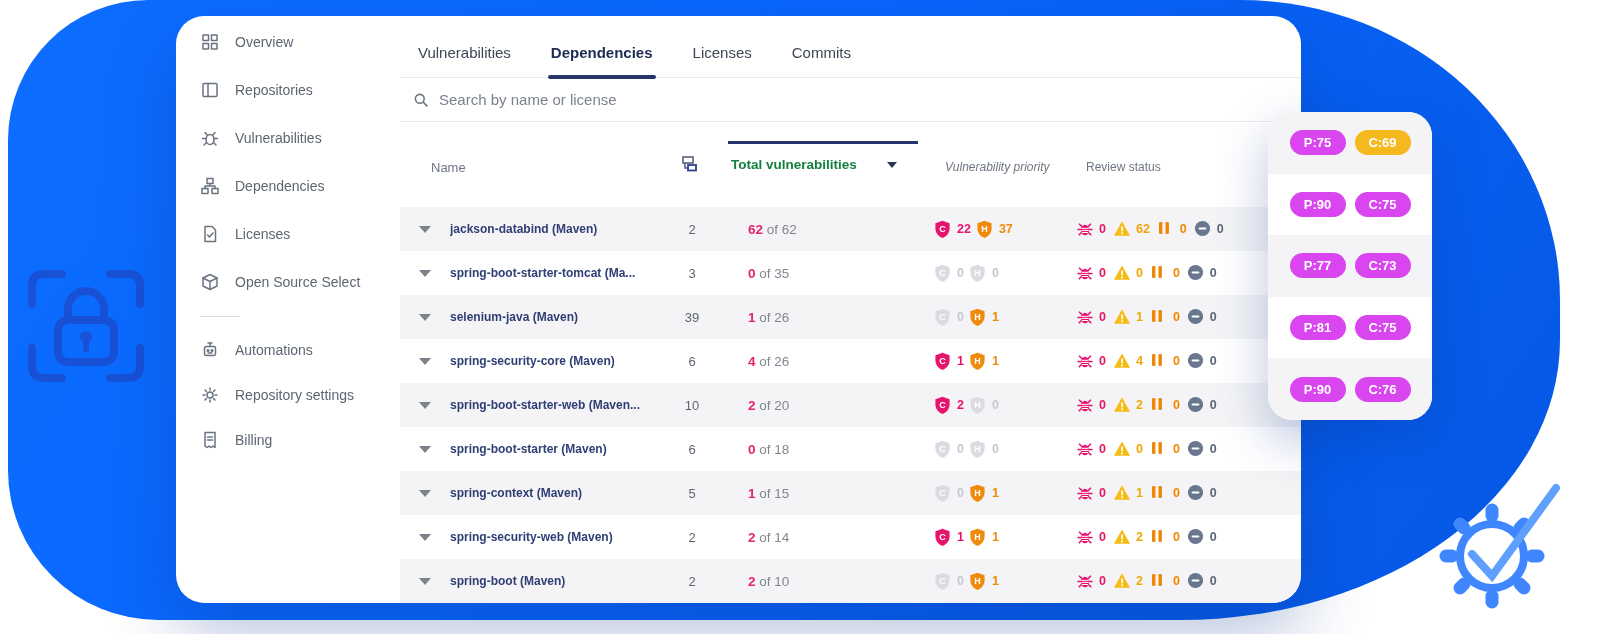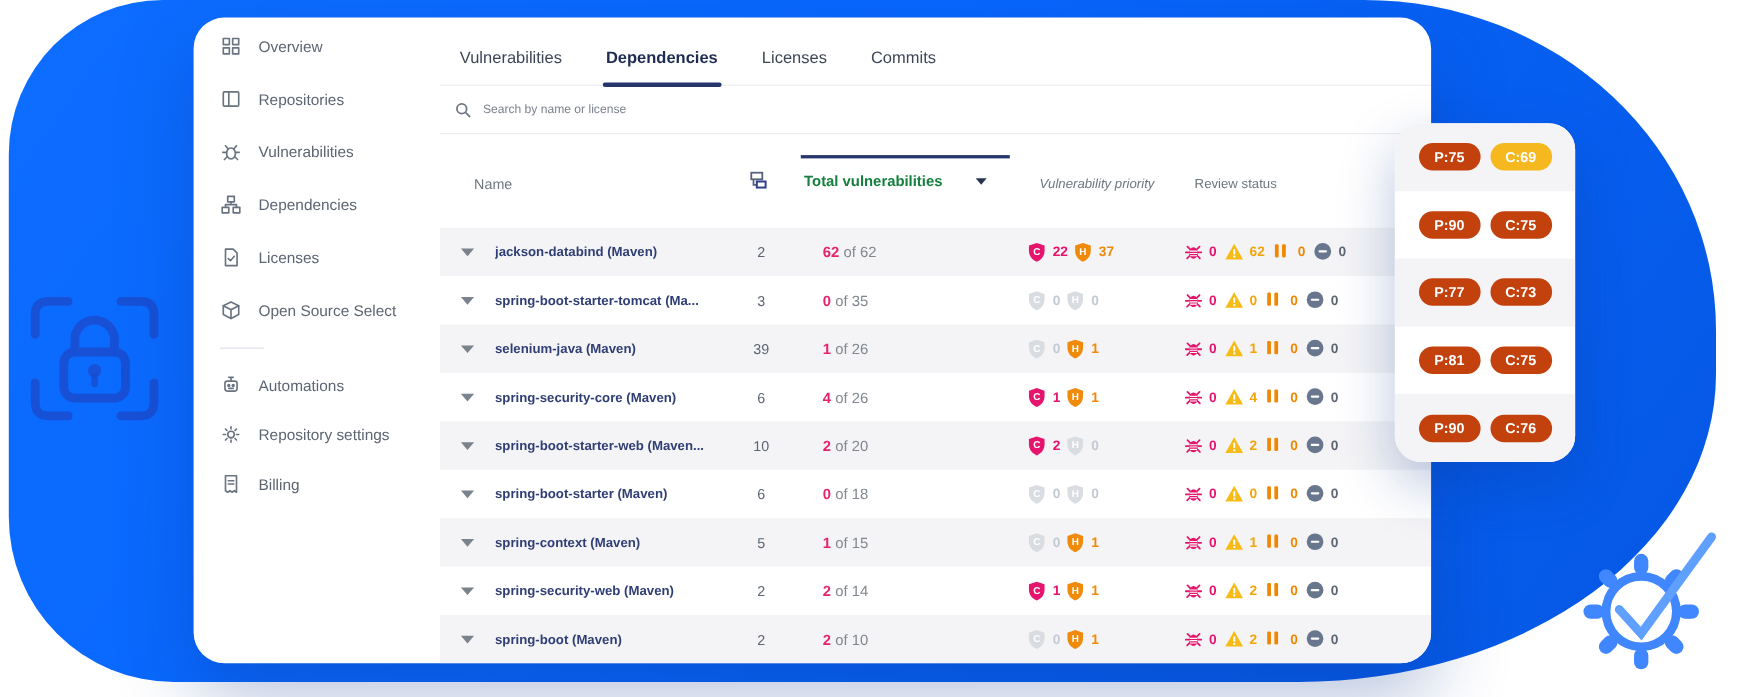--- a/index.html
+++ b/index.html
@@ -35,21 +35,21 @@
           border-bottom:1px solid #e9ebef; }
   .tab { position:relative; font-size:15px; color:#3d4656; padding:0 3px 16px 3px;
          margin-right:34px; cursor:pointer; white-space:nowrap; }
   .tab.active { color:#1e2b52; font-weight:bold; }
   .tab.active::after { content:""; position:absolute; left:0; right:0; bottom:-2px;
          height:4px; border-radius:2px; background:#26356b; }
 
   .searchbar { display:flex; align-items:center; height:44px; padding-left:13px;
                border-bottom:1px solid #e9ebef; }
   .searchbar svg { width:16px; height:16px; stroke:#6e7681; fill:none; stroke-width:2; }
-  .search-ph { color:#7b828d; font-size:11px; margin-left:10px; }
+  .search-ph { color:#7b828d; font-size:15px; margin-left:10px; }
 
   
   .thead { position:relative; height:85px; }
   .th { position:absolute; color:#6e7681; font-size:12px; }
   .th-name { left:31px; top:38px; font-size:13px; }
   .th-tree { left:280px; top:32px; }
   .th-total { left:331px; top:35px; font-size:13.5px; font-weight:bold; color:#15803d;
               display:flex; align-items:center; }
   .th-total .caret { width:0; height:0; border-left:5px solid transparent;
               border-right:5px solid transparent; border-top:6px solid #28344f; margin-left:30px; }
@@ -78,21 +78,21 @@
   .st-ic { width:18px; height:18px; display:flex; }
 
   
   .panel { position:absolute; left:1268px; top:112px; width:164px; height:308px;
            background:#fff; border-radius:24px; overflow:hidden; z-index:6;
            box-shadow:0 20px 50px rgba(10,50,140,.28); }
   .p-row { height:61.6px; display:flex; align-items:center; justify-content:center; gap:9px; }
   .p-row:nth-child(odd) { background:#f4f4f6; }
   .pill { min-width:56px; padding:5px 11px; border-radius:15px; text-align:center;
           color:#fff; font-size:13px; font-weight:bold; }
-  .pill.ok { background:#c2410c; }
+  .pill.ok { background:#d946ef; }
   .pill.warn { background:#f5b81e; }
 </style>
 </head>
 <body>
 
 <div class="stage">
 
   <div class="blob"></div>
 
   <svg class="bg-ico" style="left:22px;top:262px;" width="128" height="128" viewBox="0 0 128 128">

